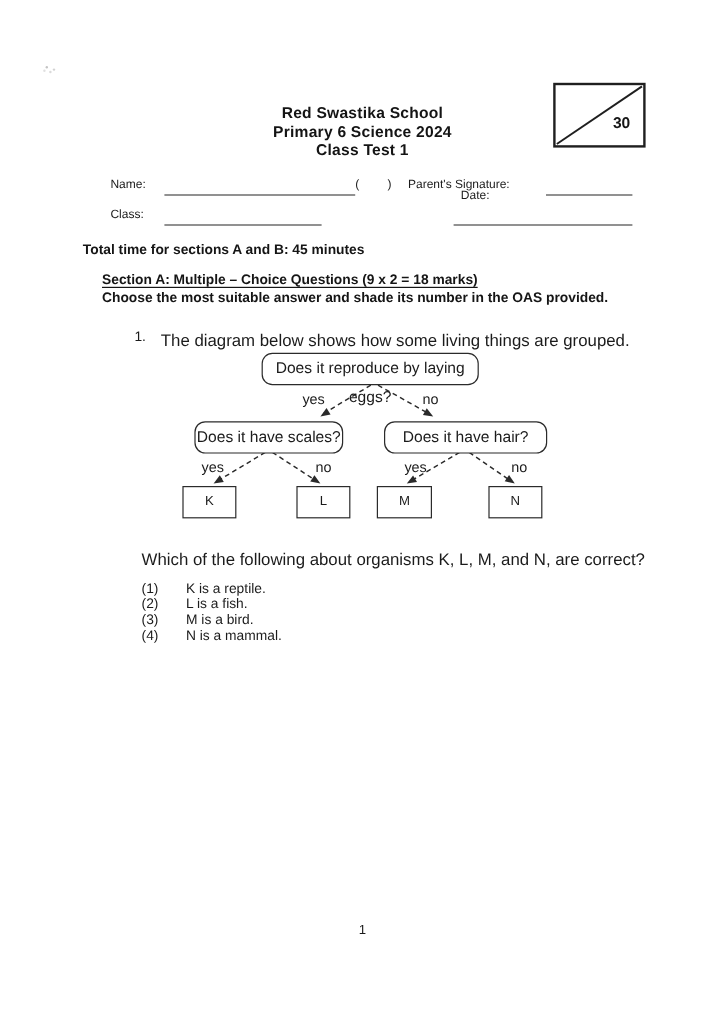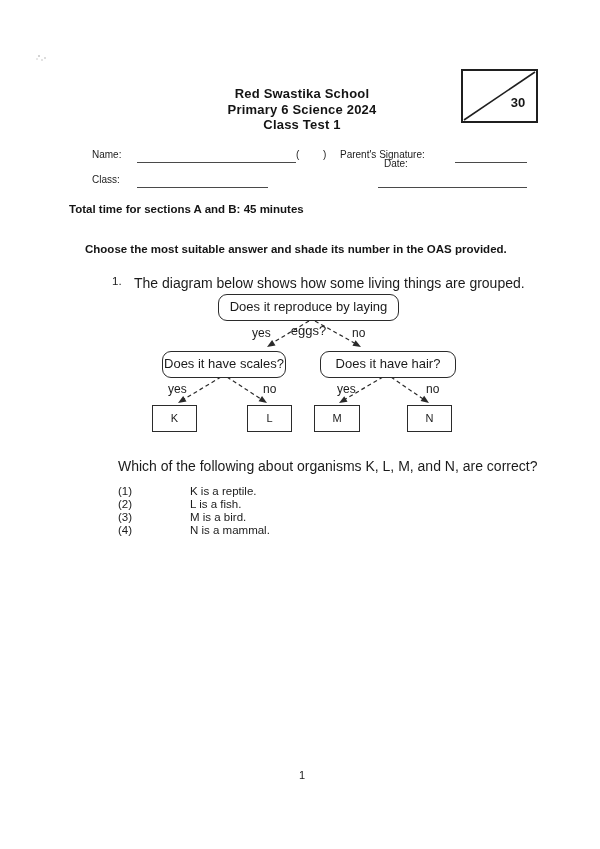--- a/index.html
+++ b/index.html
@@ -53,21 +53,21 @@
   }
   .dleaf {
     position:absolute; border:1.4px solid #2b2b2b; border-radius:0;
     font-size:11px; color:#1b1b1b; text-align:center; line-height:25px;
     background:#fff;
   }
   .dlabel { position:absolute; font-size:12px; color:#1b1b1b; }
   .arrows { position:absolute; left:0; top:0; pointer-events:none; }
 
   .opt-num { position:absolute; font-size:11.5px; color:#1b1b1b; }
-  .opt-text { position:absolute; font-size:11.5px; color:#1b1b1b;margin-left:35px; }
+  .opt-text { position:absolute; font-size:11.5px; color:#1b1b1b; }
 
   .page-num {
     position:absolute; left:0; top:769px; width:604px; text-align:center;
     font-size:11px; color:#1b1b1b;
   }
 </style>
 </head>
 <body>
 
 <div class="page">
@@ -93,20 +93,21 @@
   <div class="field-label" style="left:323px; top:149px;">)</div>
   <div class="field-label" style="left:340px; top:149px;">Parent's Signature:</div>
   <div class="uline" style="left:455px; top:162px; width:72px;"></div>
 
   <div class="field-label" style="left:92px; top:174px;">Class:</div>
   <div class="uline" style="left:137px; top:187px; width:131px;"></div>
   <div class="field-label" style="left:340px; top:158px;margin-left:44px;">Date:</div>
   <div class="uline" style="left:378px; top:187px; width:149px;"></div>
 
   <div class="b-line" style="left:69px; top:203px;">Total time for sections A and B: 45 minutes</div>
+  <div class="b-line u" style="left:85px; top:228px;">Section A: Multiple – Choice Questions (9 x 2 = 18 marks)</div>
   <div class="b-line" style="left:85px; top:243px;">Choose the most suitable answer and shade its number in the OAS provided.</div>
 
   <div class="q-num" style="left:112px; top:275px;">1.</div>
   <div class="q-text" style="left:134px; top:275px;">The diagram below shows how some living things are grouped.</div>
 
   <svg class="arrows" width="600" height="849" viewBox="0 0 600 849">
     <g stroke="#2a2a2a" stroke-width="1.2" stroke-dasharray="4 3" fill="none">
       <line x1="309" y1="321" x2="269" y2="345"></line>
       <line x1="315" y1="321" x2="358" y2="345"></line>
       <line x1="221" y1="377" x2="181" y2="401"></line>

